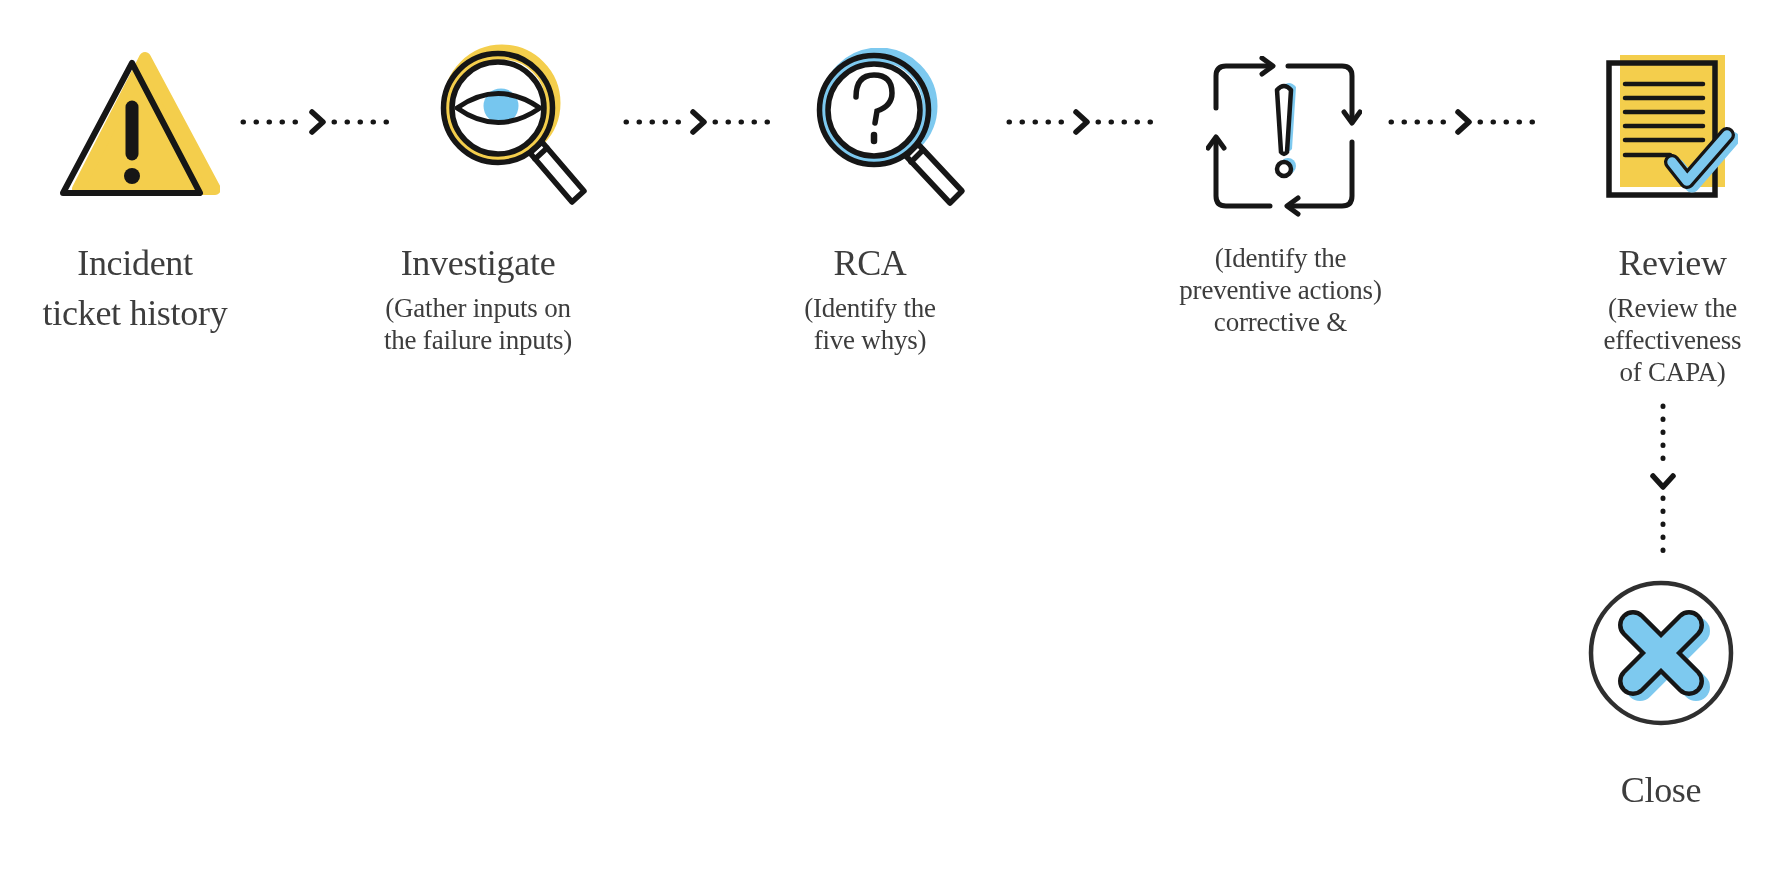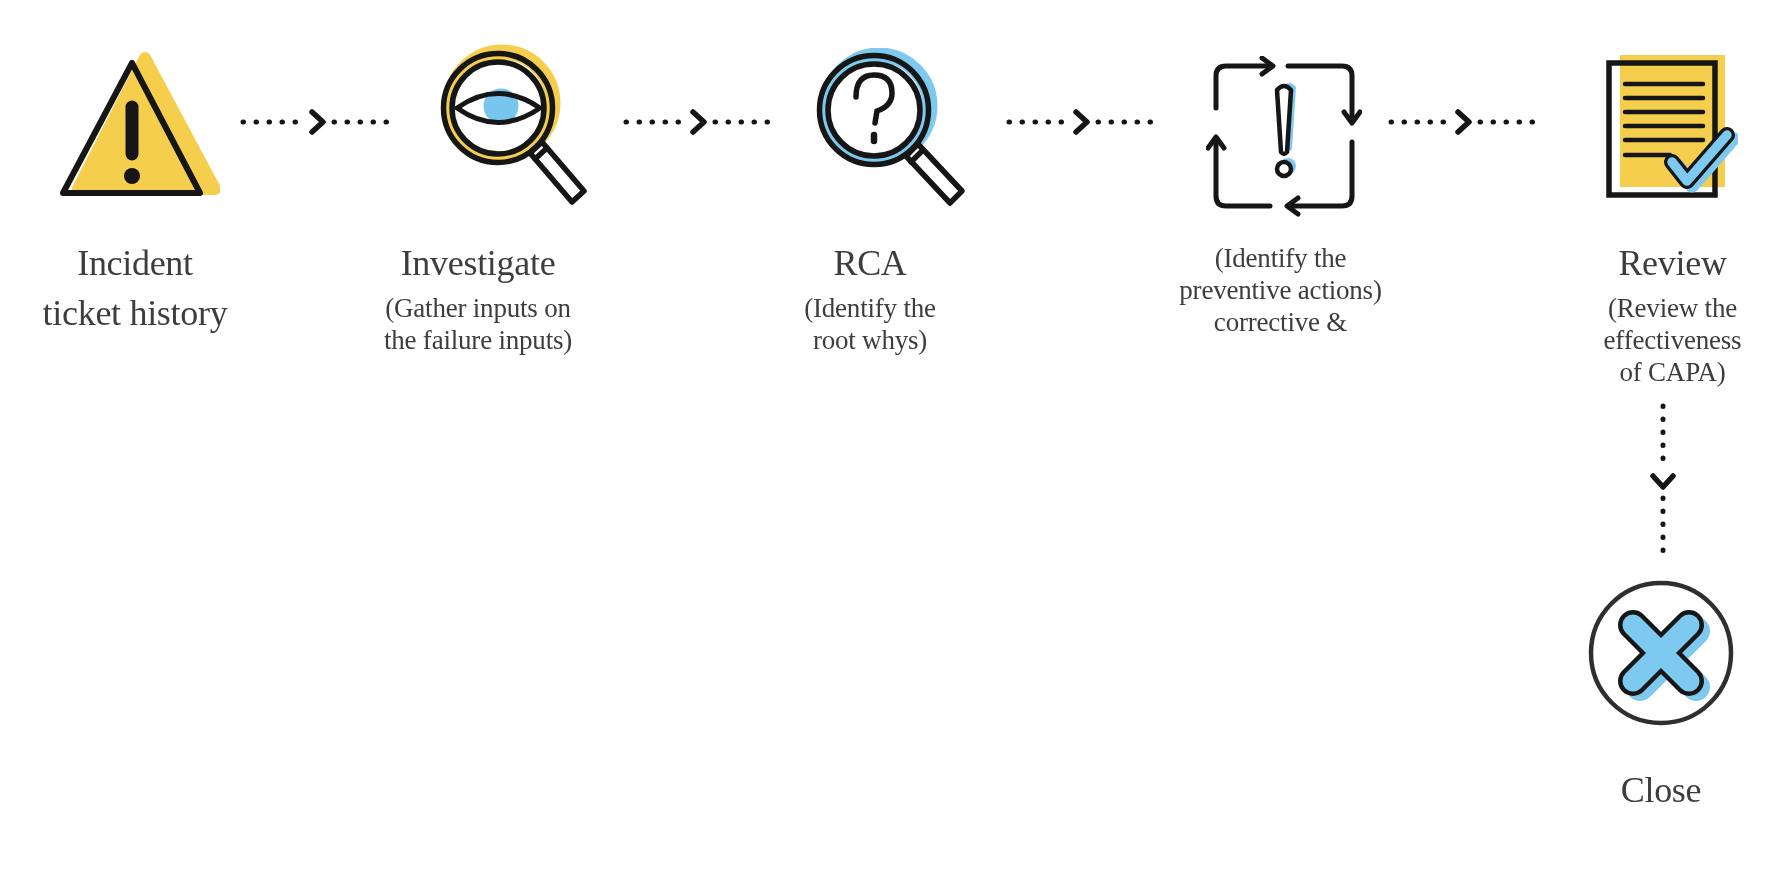--- a/index.html
+++ b/index.html
@@ -136,21 +136,21 @@
     <div class="sub-block">
       <div class="sub-line">(Gather inputs on</div>
       <div class="sub-line">the failure inputs)</div>
     </div>
   </div>
 
   <div class="label" style="left:750px;top:238px;width:240px">
     <div class="main-line">RCA</div>
     <div class="sub-block">
       <div class="sub-line">(Identify the</div>
-      <div class="sub-line">root whys)</div>
+      <div class="sub-line">five whys)</div>
     </div>
   </div>
 
   <div class="label" style="left:1158px;top:238px;width:245px">
     <div class="sub-block">
       <div class="sub-line">(Identify the</div>
       <div class="sub-line">preventive actions)</div>
       <div class="sub-line">corrective &amp;</div>
     </div>
   </div>

